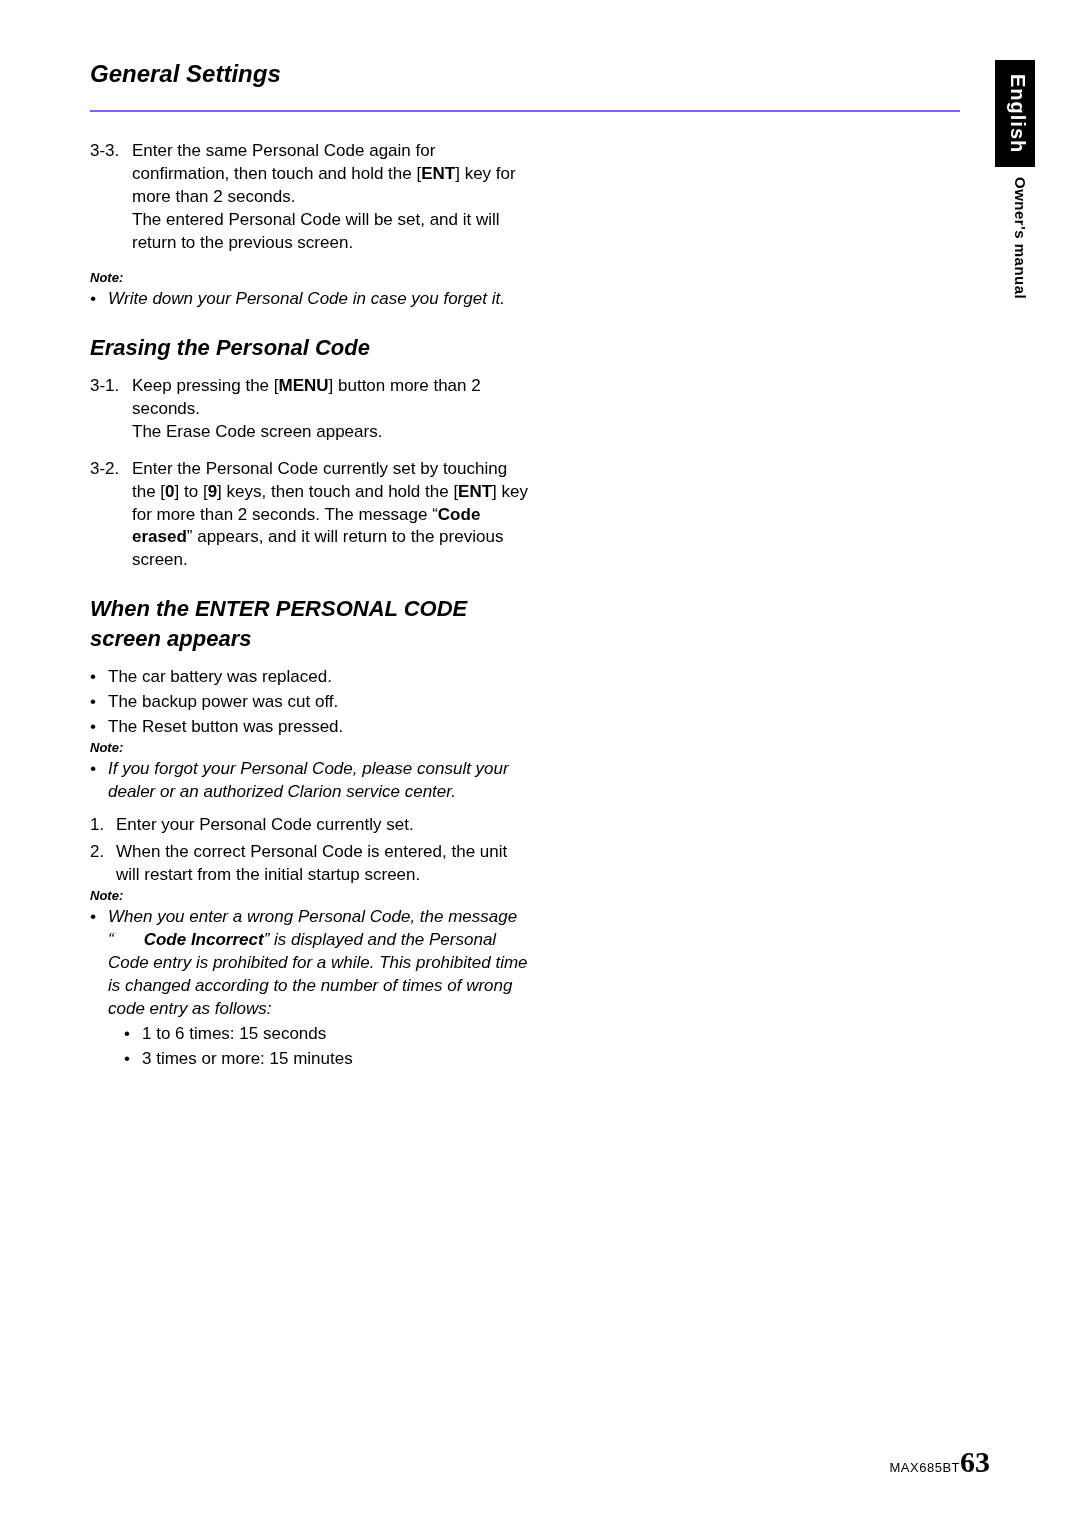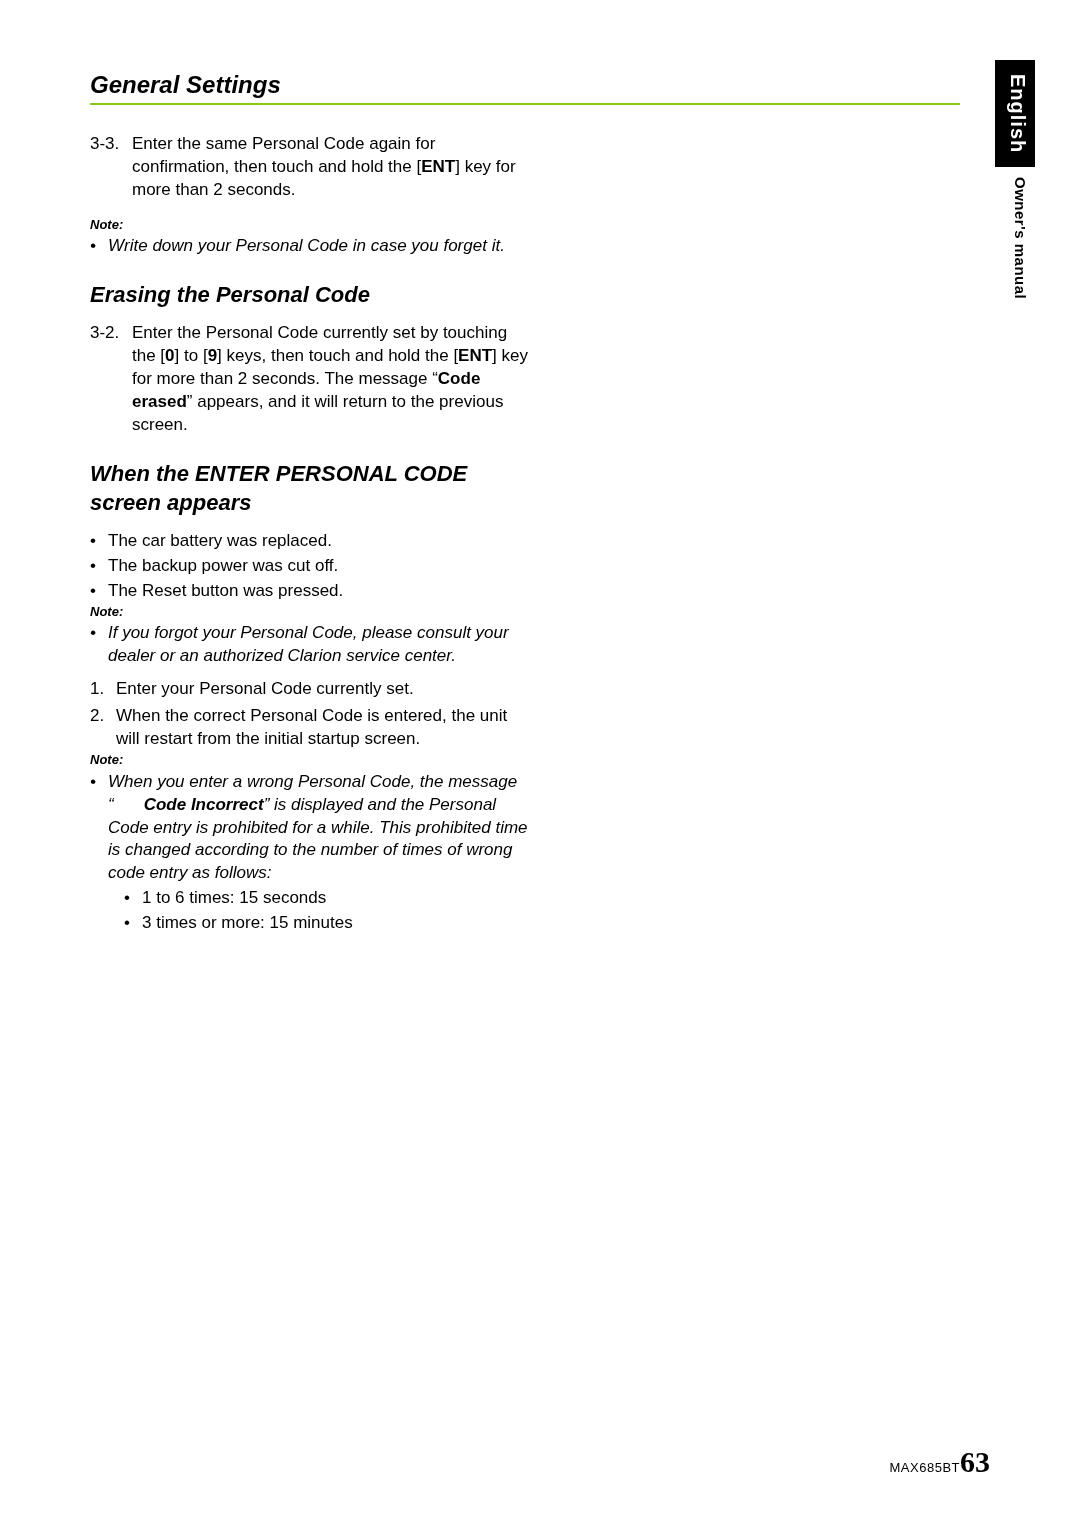--- a/index.html
+++ b/index.html
@@ -36,25 +36,24 @@
     color: #000;
     font-size: 15px;
     font-weight: bold;
     letter-spacing: 0.5px;
     padding: 10px 6px 14px 6px;
   }
   .header-title {
     font-style: italic;
     font-weight: bold;
     font-size: 24px;
-    padding-bottom: 4px;
-    border-bottom: 2px solid #84cc16;
+    padding-bottom: 22px;
+    border-bottom: 2px solid #8b5cf6;
     margin-bottom: 28px;
     width: 870px;
-    margin-top: 11px;
   }
   .content-col {
     width: 440px;
     font-size: 17px;
     line-height: 1.35;
   }
   .step { display: flex; margin-bottom: 14px; }
   .step-num { flex: 0 0 42px; }
   .step-body { flex: 1; }
   .note-label {
@@ -110,31 +109,39 @@
   </div>
 
   <div class="header-title">General Settings</div>
 
   <div class="content-col">
 
     <div class="step">
       <div class="step-num">3-3.</div>
       <div class="step-body">
         <span>Enter the same Personal Code again for confirmation, then touch and hold the [</span><b>ENT</b><span>] key for more than 2 seconds.</span>
+        <div>The entered Personal Code will be set, and it will return to the previous screen.</div>
       </div>
     </div>
 
     <div class="note-label">Note:</div>
     <div class="note-bullet">
       <div class="dot">•</div>
       <div class="body">Write down your Personal Code in case you forget it.</div>
     </div>
 
     <div class="subhead">Erasing the Personal Code</div>
 
+    <div class="step">
+      <div class="step-num">3-1.</div>
+      <div class="step-body">
+        <span>Keep pressing the [</span><b>MENU</b><span>] button more than 2 seconds.</span>
+        <div>The Erase Code screen appears.</div>
+      </div>
+    </div>
 
     <div class="step">
       <div class="step-num">3-2.</div>
       <div class="step-body">
         <span>Enter the Personal Code currently set by touching the [</span><b>0</b><span>] to [</span><b>9</b><span>] keys, then touch and hold the [</span><b>ENT</b><span>] key for more than 2 seconds. The message “</span><b>Code erased</b><span>” appears, and it will return to the previous screen.</span>
       </div>
     </div>
 
     <div class="subhead">When the ENTER PERSONAL CODE screen appears</div>
 

